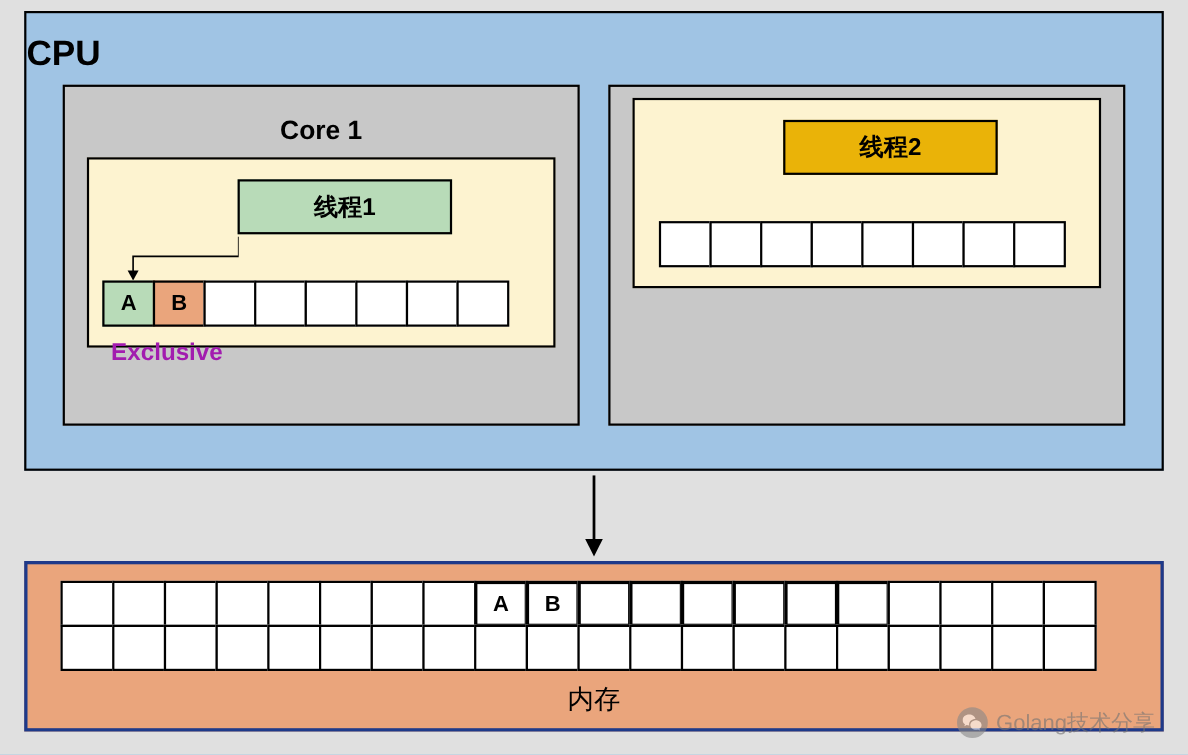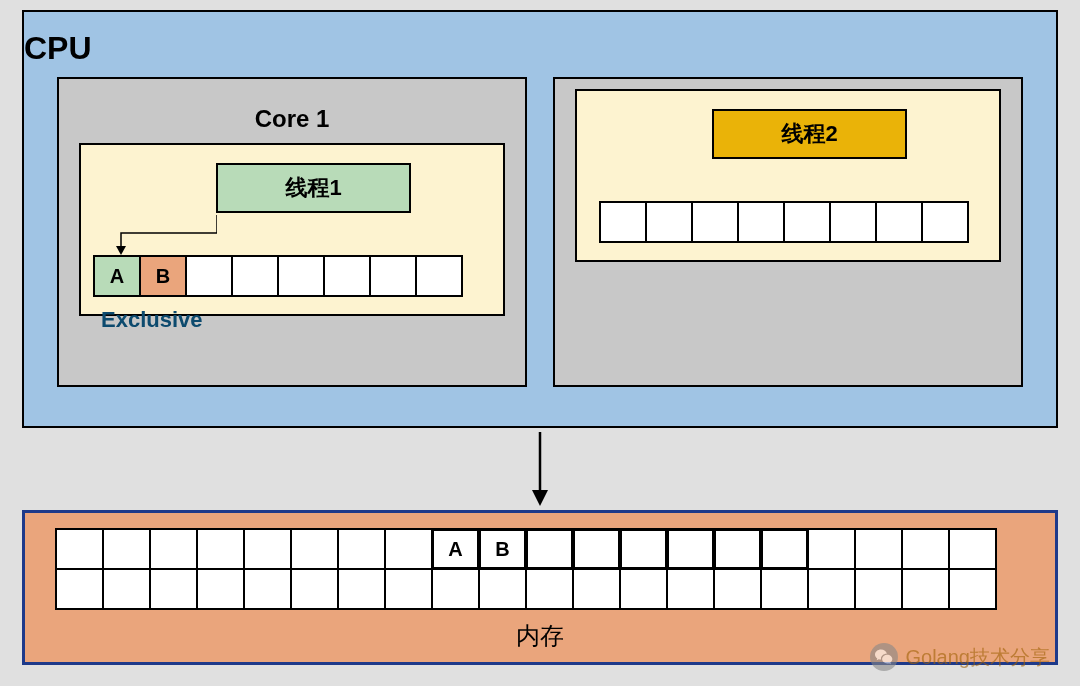--- a/index.html
+++ b/index.html
@@ -92,21 +92,21 @@
     font-size: 20px;
     margin-left: -2px;
   }
   .cache-cell:first-child { margin-left: 0; }
   .cell-a { background: #b8dbb8; }
   .cell-b { background: #eaa57c; }
   .exclusive {
     position: absolute;
     left: 20px;
     top: 162px;
-    color: #0c4a6e;
+    color: #a21caf;
     font-weight: bold;
     font-size: 22px;
   }
   .arrow-thread-to-a {
     position: absolute;
     left: 34px;
     top: 70px;
     width: 102px;
     height: 40px;
     pointer-events: none;
@@ -164,21 +164,21 @@
     font-size: 24px;
   }
   .watermark {
     position: absolute;
     right: 30px;
     bottom: 15px;
     display: flex;
     align-items: center;
     opacity: 0.6;
     font-size: 20px;
-    color: #a16207;
+    color: #737373;
   }
   .watermark-icon {
     width: 28px;
     height: 28px;
     border-radius: 50%;
     background: #888;
     margin-right: 8px;
     display: flex;
     align-items: center;
     justify-content: center;

